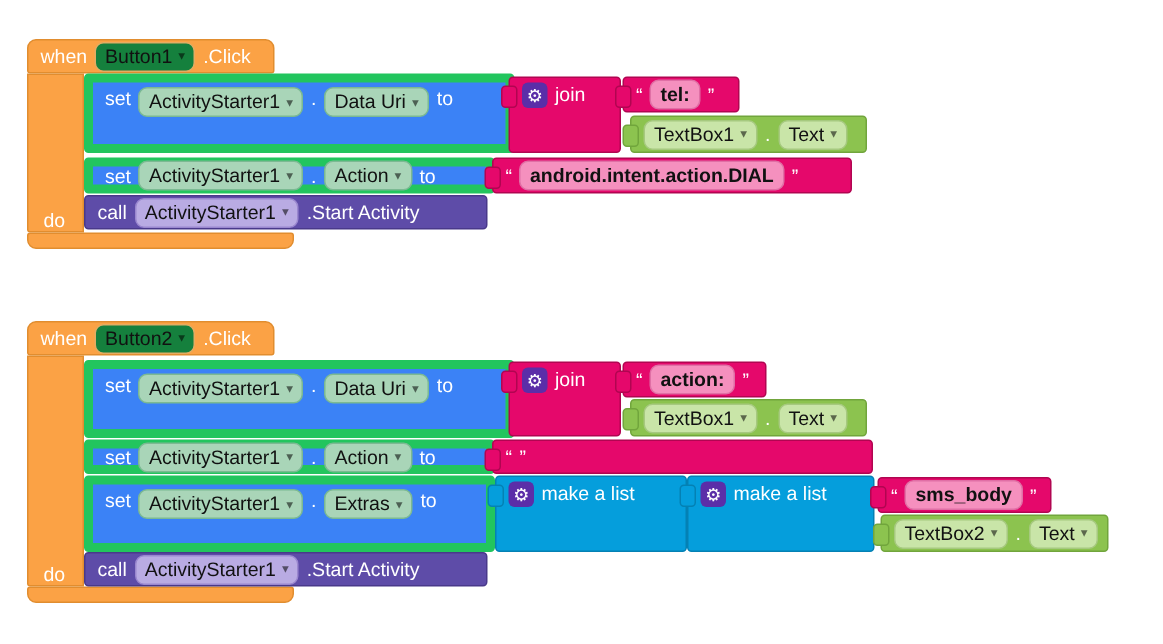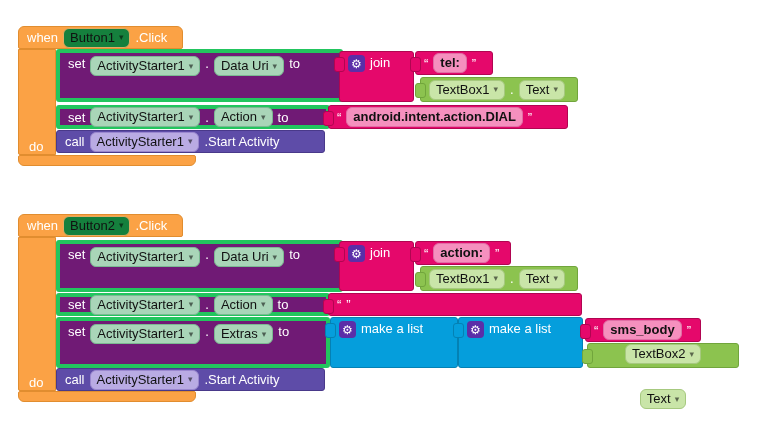--- a/index.html
+++ b/index.html
@@ -4,21 +4,21 @@
 <style>
   html,body{margin:0;padding:0;}
   body{
     width:775px;height:429px;position:relative;background:#ffffff;
     font-family:"Liberation Sans",sans-serif;font-size:13px;overflow:hidden;
   }
   .abs{position:absolute;box-sizing:border-box;}
   .blk{display:flex;align-items:center;gap:5px;padding:0 8px;color:#fff;white-space:nowrap;border-radius:3px;}
   .tall{align-items:flex-start;padding-top:3px;}
   .orange{background:#FBA245;border:1px solid #E18D2F;}
-  .green{background:#701a75;border:4px solid #22c55e;}
+  .green{background:#3b82f6;border:6px solid #22c55e;}
   .pink{background:#E5086B;border:1px solid #B10551;}
   .blue{background:#059EDC;border:1px solid #0481B4;}
   .purple{background:#5E4CA8;border:1px solid #49398A;}
   .lgreen{background:#8CC34F;border:1px solid #71A53C;}
   .hdr{border-radius:6px 6px 2px 2px;z-index:1;}
   .arm{display:flex;align-items:flex-end;padding:3px 0 0 10px;color:#fff;border-radius:0 0 0 2px;z-index:0;}
   .ftr{border-radius:2px 2px 6px 6px;z-index:0;}
   .row{z-index:1;}
   .vb{z-index:3;}
   .vb2{z-index:2;}
@@ -212,21 +212,21 @@
   <span class="gear">⚙</span>
   <span class="lbl">make a list</span>
 </div>
 
 <div class="abs blk pink vb" style="left:585px;top:318px;width:116px;height:24px;">
   <span class="q">“</span>
   <span class="chip c-pink">sms_body</span>
   <span class="q">”</span>
 </div>
 
-<div class="abs blk lgreen vb" style="left:587px;top:343px;width:152px;height:25px;flex-direction:column;">
+<div class="abs blk lgreen vb" style="left:587px;top:343px;width:152px;height:25px;">
   <span class="chip c-lgreen">
     <span>TextBox2</span>
     <span class="dd">▾</span>
   </span>
   <span class="lbl">.</span>
   <span class="chip c-lgreen">
     <span>Text</span>
     <span class="dd">▾</span>
   </span>
 </div>

